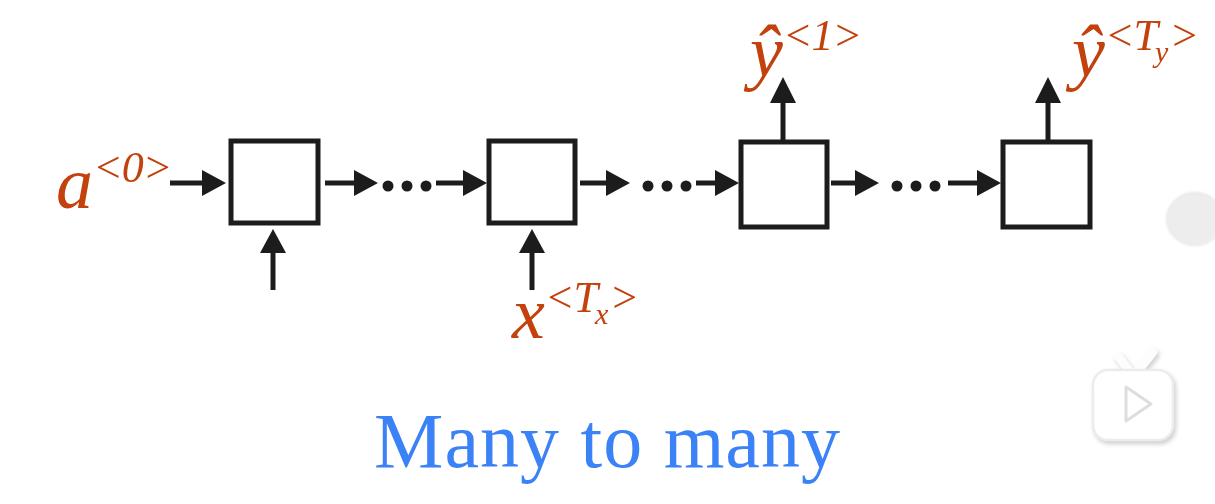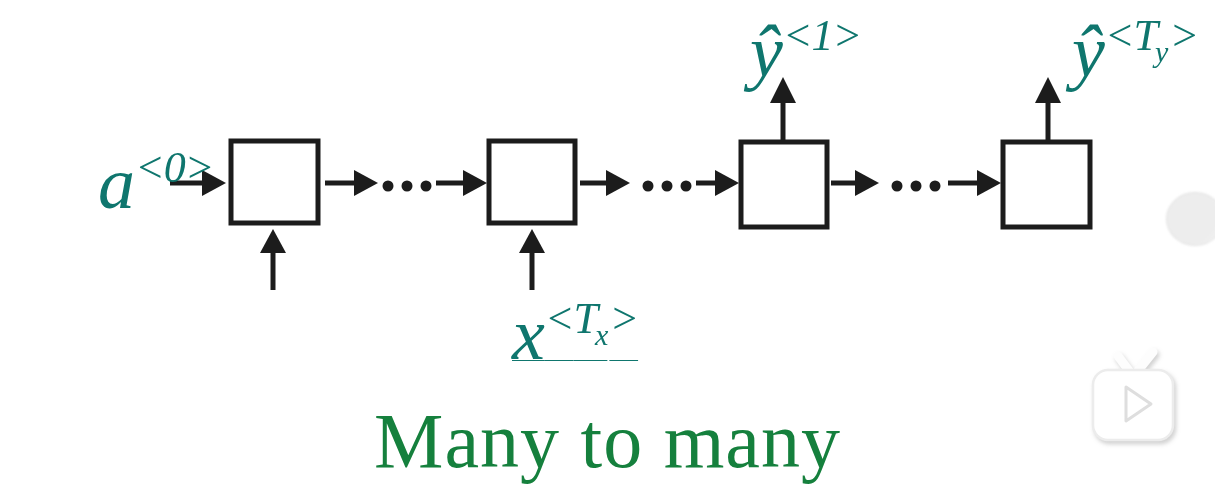--- a/index.html
+++ b/index.html
@@ -10,21 +10,21 @@
     background: #ffffff;
     overflow: hidden;
     font-family: "Liberation Serif", "DejaVu Serif", serif;
   }
   svg { position: absolute; left: 0; top: 0; }
 
   .math-label {
     position: absolute;
     font-family: "Liberation Serif", "DejaVu Serif", serif;
     font-style: italic;
-    color: #0f766e;
+    color: #c2410c;
     line-height: 1;
     white-space: nowrap;
   }
   .math-label .base { font-size: 74px; }
   .math-label .sup {
     font-size: 44px;
     position: relative;
     top: -26px;
     letter-spacing: -1px;
   }
@@ -35,21 +35,21 @@
     left: -2px;
   }
 
   .caption {
     position: absolute;
     left: 0;
     right: 0;
     top: 396px;
     text-align: center;
     font-size: 78px;
-    color: #15803d;
+    color: #3b82f6;
     font-family: "Liberation Serif", "DejaVu Serif", serif;
     letter-spacing: 1px;
   }
 
   .tv-icon {
     position: absolute;
     left: 1090px;
     top: 344px;
     width: 92px;
     height: 104px;
@@ -125,26 +125,26 @@
           <circle cx="686" cy="186" r="5.5"></circle>
       </g>
       <g>
         <circle cx="897" cy="186" r="5.5"></circle>
           <circle cx="916" cy="186" r="5.5"></circle>
           <circle cx="935" cy="186" r="5.5"></circle>
       </g>
     </g>
   </svg>
 
-  <div class="math-label" style="left:56px; top:146px;margin-left:42px;">
+  <div class="math-label" style="left:56px; top:146px;">
     <span class="base">a</span><span class="sup">&lt;0&gt;</span>
   </div>
 
 
-  <div class="math-label" style="left:512px; top:297px;text-decoration:underline;">
+  <div class="math-label" style="left:512px; top:276px;">
     <span class="base">x</span><span class="sup"><span>&lt;</span><span>T</span><span class="ssub">x</span><span>&gt;</span></span>
   </div>
 
   <div class="math-label" style="left:750px; top:14px;">
     <span class="base">ŷ</span><span class="sup">&lt;1&gt;</span>
   </div>
 
   <div class="math-label" style="left:1072px; top:14px;">
     <span class="base">ŷ</span><span class="sup"><span>&lt;</span><span>T</span><span class="ssub">y</span><span>&gt;</span></span>
   </div>

